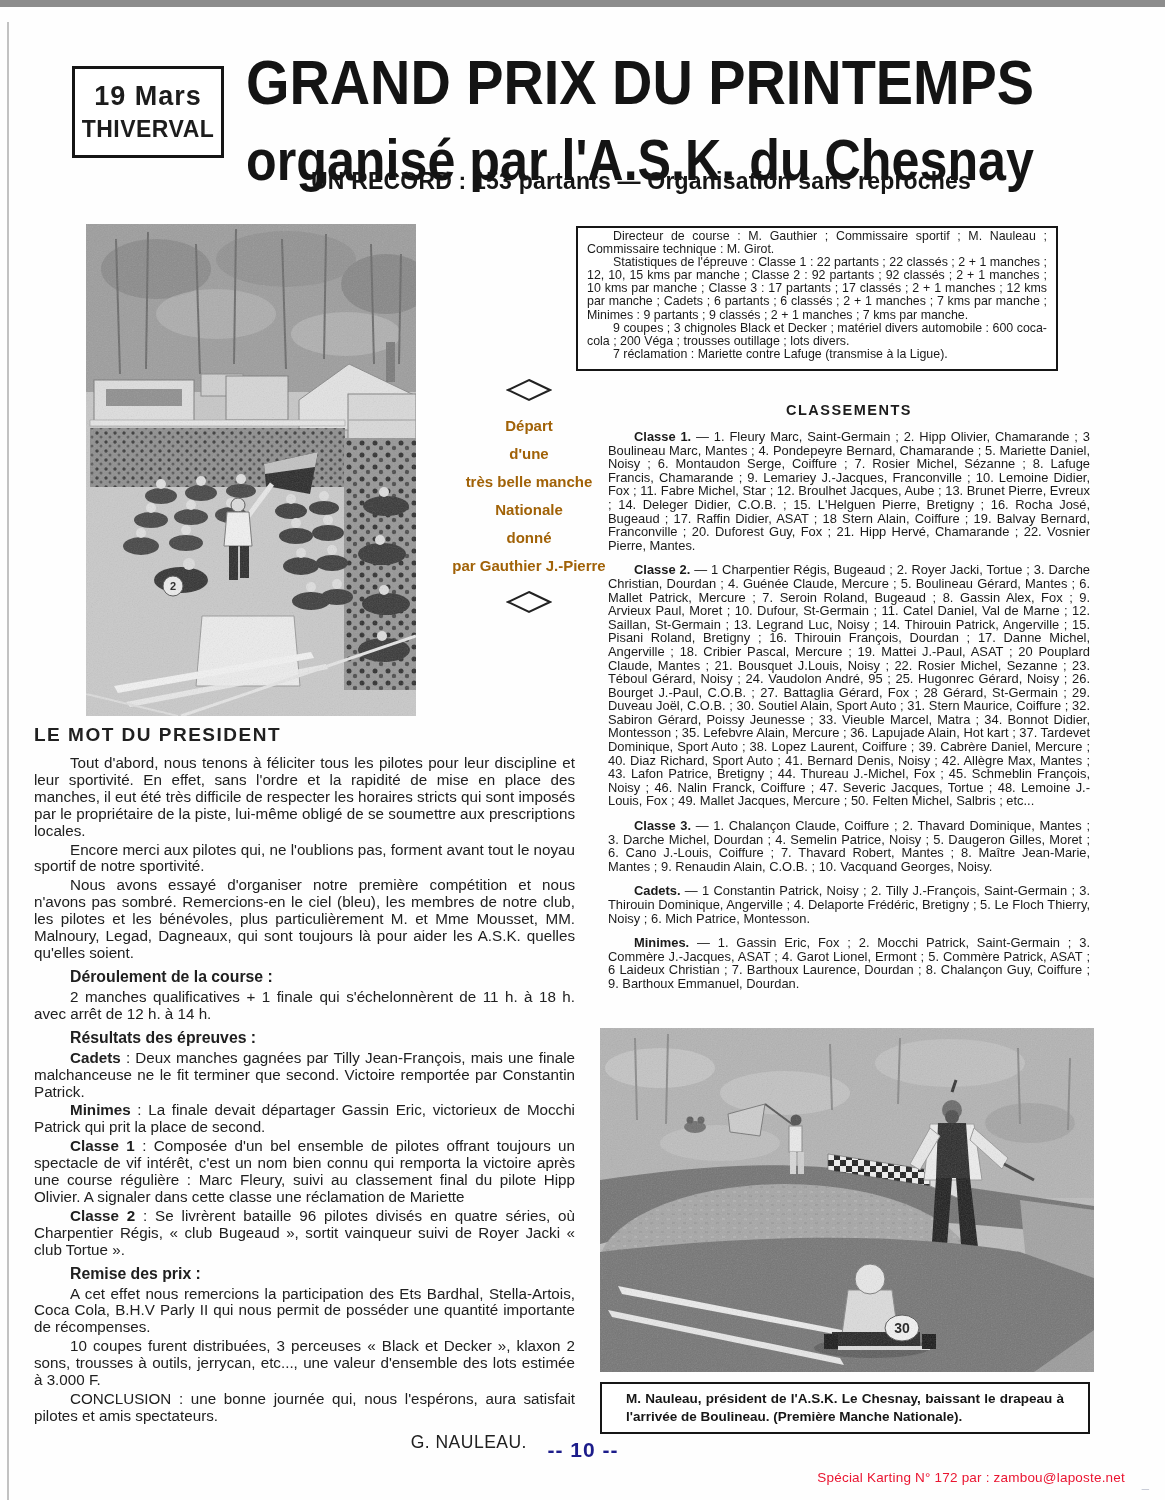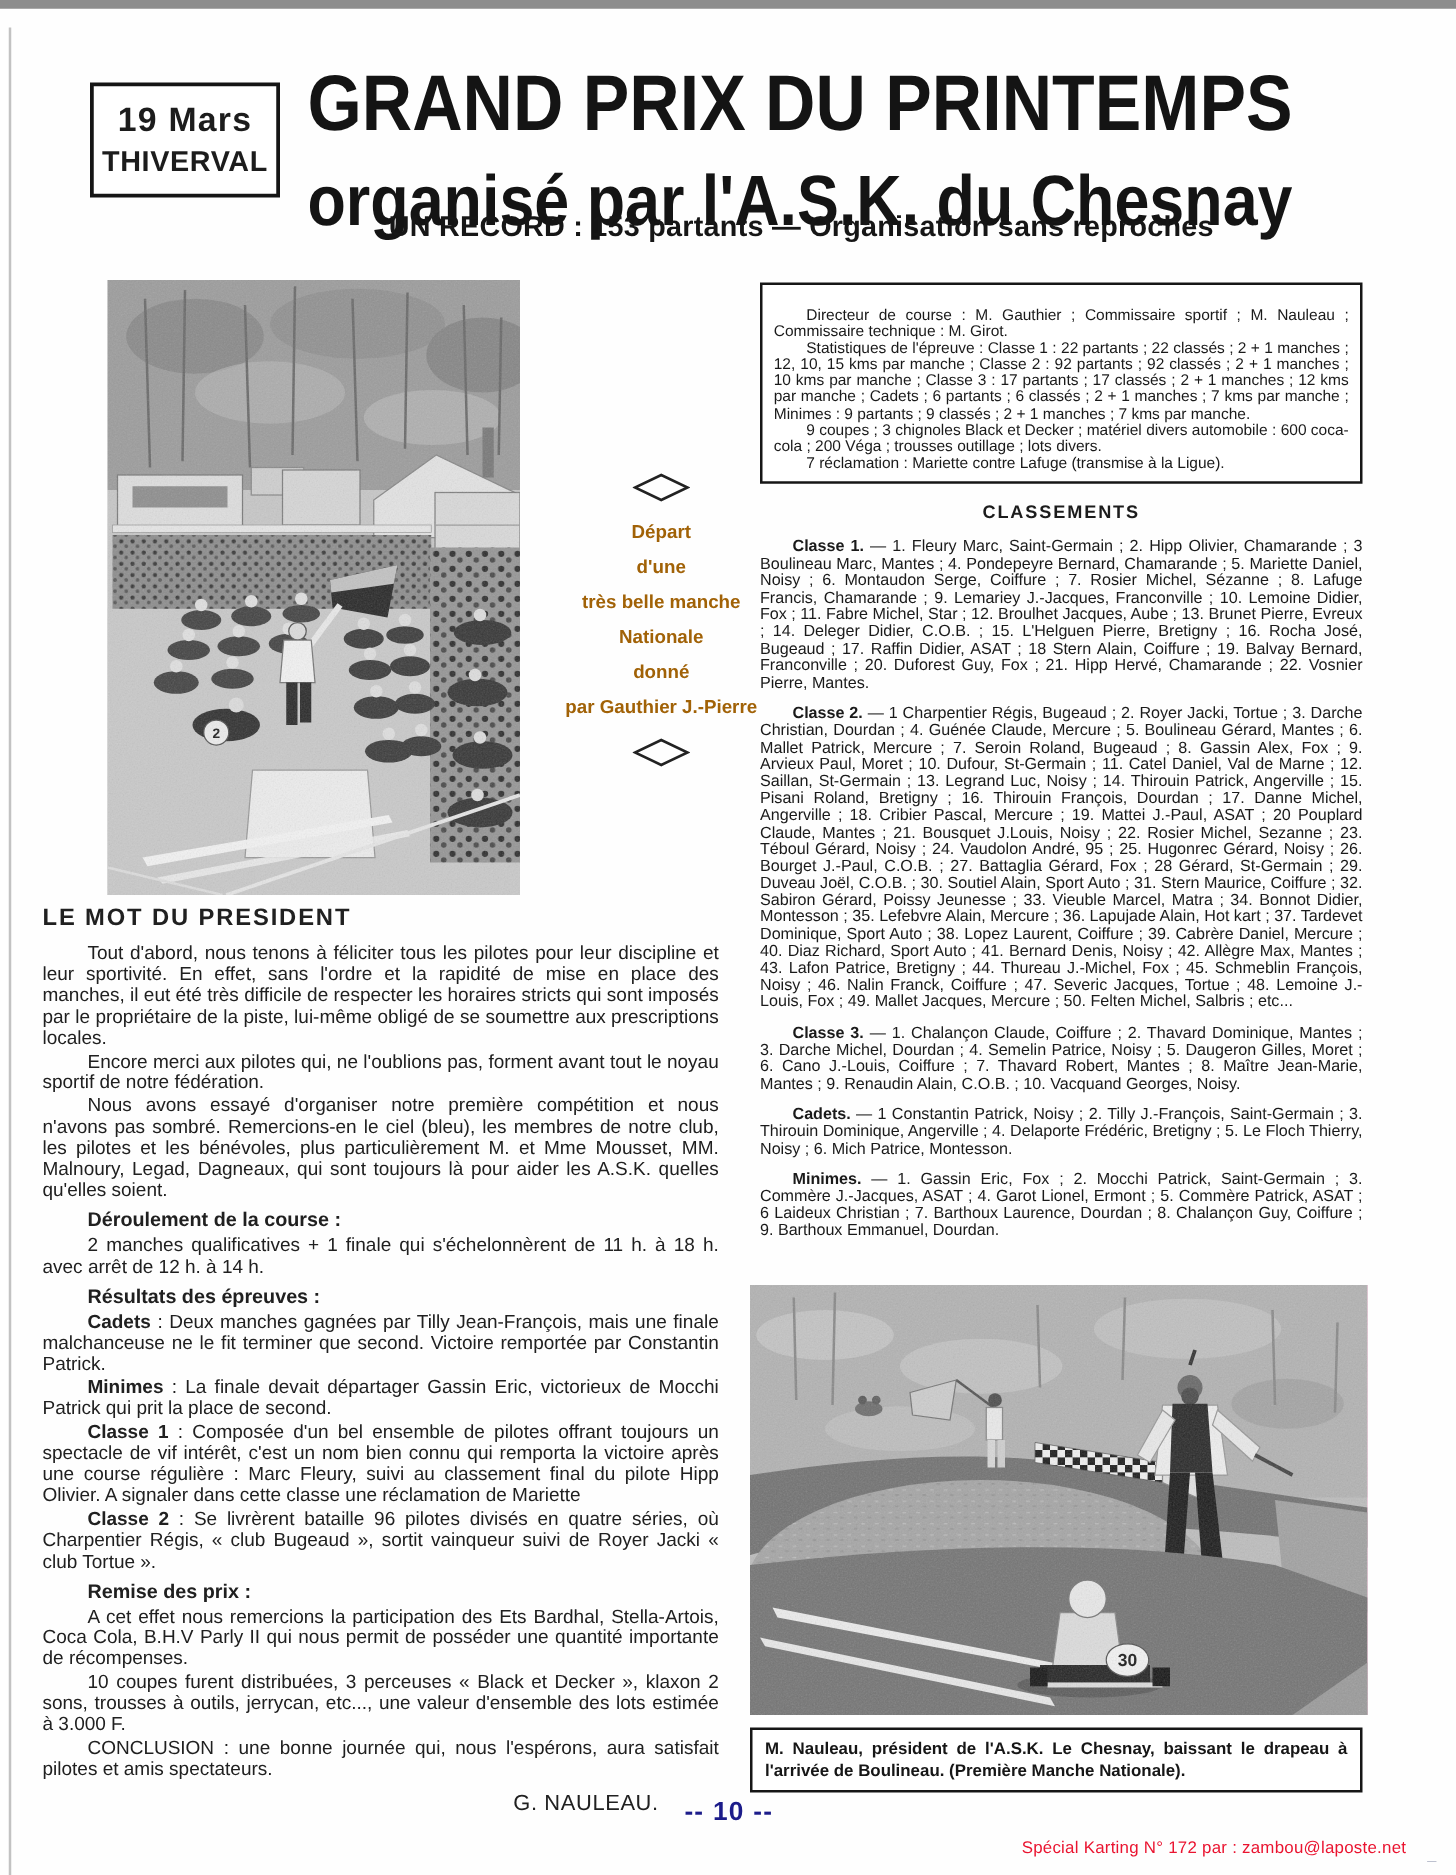--- a/index.html
+++ b/index.html
@@ -31,22 +31,22 @@
   .photo1 svg,.photo2 svg{display:block;width:100%;height:100%;}
 
   
   .cap-col{position:absolute;left:436px;top:378px;width:186px;text-align:center;color:#a16207;}
   .cap-col .dmd{margin:0 auto 10px;display:block;}
   .cap-col .dmd.bottom{margin:10px auto 0;}
   .cap-line{font-size:15px;font-weight:bold;line-height:28px;}
 
   
   .info-box{
-    position:absolute;left:608px;top:226px;width:482px;box-sizing:border-box;
-    border:2px solid #161616;padding:18px 9px 8px;background:#fff;
+    position:absolute;left:576px;top:226px;width:482px;box-sizing:border-box;
+    border:2px solid #161616;padding:2px 9px 8px;background:#fff;
   }
   .ibp{margin:0;font-size:12.4px;line-height:13.1px;text-align:justify;text-indent:26px;color:#1a1a1a;}
 
   
   .cls-head{
     position:absolute;left:608px;top:402px;width:482px;text-align:center;
     font-size:14.5px;font-weight:bold;letter-spacing:1.5px;
   }
   .cls-list{position:absolute;left:608px;top:430px;width:482px;}
   .cls{margin:0 0 11px;font-size:12.9px;line-height:13.6px;text-align:justify;text-indent:26px;color:#1a1a1a;}
@@ -58,21 +58,21 @@
   .article .h-main{text-align:left;font-weight:bold;font-size:19px;letter-spacing:1.5px;margin:0 0 9px;}
   .article .para{font-size:15.2px;line-height:16.9px;text-align:justify;text-indent:36px;margin:0 0 2px;}
   .article .para .lead{font-weight:bold;}
   .article .h-sub{font-weight:bold;font-size:15.8px;margin:6px 0 3px;text-indent:36px;}
   .article .sig{text-align:right;padding-right:48px;font-size:17.5px;margin-top:7px;letter-spacing:0.5px;}
 
   
   .photo2{position:absolute;left:600px;top:1028px;width:494px;height:344px;background:#f9a8d4;}
   .caption-box{
     position:absolute;left:600px;top:1382px;width:490px;box-sizing:border-box;
-    border:2px solid #161616;padding:6px 10px 7px;background:#fff;
+    border:2px solid #161616;padding:6px 24px 7px;background:#fff;
   }
   .caption-box p{margin:0;font-size:13.5px;font-weight:bold;line-height:17.5px;text-align:justify;color:#161616;}
 
   
   .page-number{
     position:absolute;left:488px;top:1438px;width:190px;text-align:center;
     color:#1c1c8a;font-size:21px;font-weight:bold;letter-spacing:1px;
   }
   .footer-credit{
     position:absolute;right:40px;top:1470px;color:#ea1430;font-size:13.5px;letter-spacing:0.2px;
@@ -267,21 +267,21 @@
 
     <p class="cls"><span class="lead">Minimes.</span><span> — 1. Gassin Eric, Fox ; 2. Mocchi Patrick, Saint-Germain ; 3. Commère J.-Jacques, ASAT ; 4. Garot Lionel, Ermont ; 5. Commère Patrick, ASAT ; 6 Laideux Christian ; 7. Barthoux Laurence, Dourdan ; 8. Chalançon Guy, Coiffure ; 9. Barthoux Emmanuel, Dourdan.</span></p>
   </div>
 
 <div class="article">
 
     <div class="blk h-main"><span>LE MOT DU PRESIDENT</span></div>
 
     <div class="blk para"><span>Tout d'abord, nous tenons à féliciter tous les pilotes pour leur discipline et leur sportivité. En effet, sans l'ordre et la rapidité de mise en place des manches, il eut été très difficile de respecter les horaires stricts qui sont imposés par le propriétaire de la piste, lui-même obligé de se soumettre aux prescriptions locales.</span></div>
 
-    <div class="blk para"><span>Encore merci aux pilotes qui, ne l'oublions pas, forment avant tout le noyau sportif de notre fédération.</span></div>
+    <div class="blk para"><span>Encore merci aux pilotes qui, ne l'oublions pas, forment avant tout le noyau sportif de notre sportivité.</span></div>
 
     <div class="blk para"><span>Nous avons essayé d'organiser notre première compétition et nous n'avons pas sombré. Remercions-en le ciel (bleu), les membres de notre club, les pilotes et les bénévoles, plus particulièrement M. et Mme Mousset, MM. Malnoury, Legad, Dagneaux, qui sont toujours là pour aider les A.S.K. quelles qu'elles soient.</span></div>
 
     <div class="blk h-sub"><span>Déroulement de la course :</span></div>
 
     <div class="blk para"><span>2 manches qualificatives + 1 finale qui s'échelonnèrent de 11 h. à 18 h. avec arrêt de 12 h. à 14 h.</span></div>
 
 
     <div class="blk h-sub"><span>Résultats des épreuves :</span></div>
 

